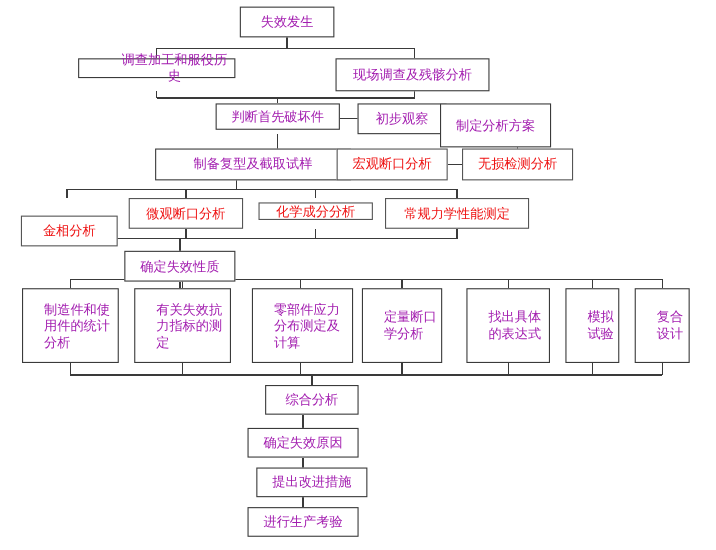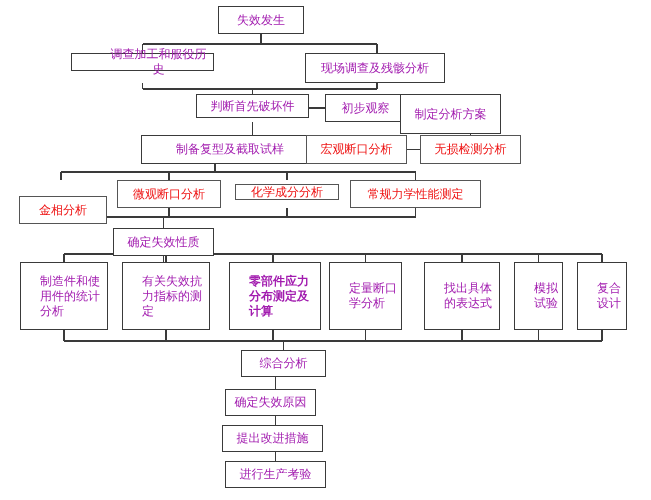--- a/index.html
+++ b/index.html
@@ -162,41 +162,41 @@
       </div>
       <div class="node" style="left: 113px; top: 228px; width: 101px; height: 28px;">
         <span class="txt">确定失效性质</span>
       </div>
       <div class="node left" style="left: 20px; top: 262px; width: 88px; height: 68px;">
         <span class="txt">制造件和使用件的统计分析</span>
       </div>
       <div class="node left" style="left: 122px; top: 262px; width: 88px; height: 68px;">
         <span class="txt">有关失效抗力指标的测定</span>
       </div>
-      <div class="node left" style="left: 229px; top: 262px; width: 92px; height: 68px; font-weight: bold;">
+      <div class="node left" style="left: 229px; top: 262px; width: 92px; height: 68px;">
         <span class="txt">零部件应力分布测定及计算</span>
       </div>
       <div class="node left" style="left: 329px; top: 262px; width: 73px; height: 68px;">
         <span class="txt">定量断口学分析</span>
       </div>
       <div class="node left" style="left: 424px; top: 262px; width: 76px; height: 68px;">
         <span class="txt">找出具体的表达式</span>
       </div>
       <div class="node left" style="left: 514px; top: 262px; width: 49px; height: 68px;">
         <span class="txt">模拟试验</span>
       </div>
       <div class="node left" style="left: 577px; top: 262px; width: 50px; height: 68px;">
         <span class="txt">复合设计</span>
       </div>
       <div class="node" style="left: 241px; top: 350px; width: 85px; height: 27px;">
         <span class="txt">综合分析</span>
       </div>
-      <div class="node" style="left: 225px; top: 389px; width: 91px; height: 27px;">
+      <div class="node" style="left: 225px; top: 389px; width: 101px; height: 27px;">
         <span class="txt">确定失效原因</span>
       </div>
-      <div class="node" style="left: 222px; top: 425px; width: 101px; height: 27px;">
+      <div class="node" style="left: 233px; top: 425px; width: 101px; height: 27px;">
         <span class="txt">提出改进措施</span>
       </div>
       <div class="node" style="left: 225px; top: 461px; width: 101px; height: 27px;">
         <span class="txt">进行生产考验</span>
       </div>
     </div>
 </div>
 
 </body></html>

